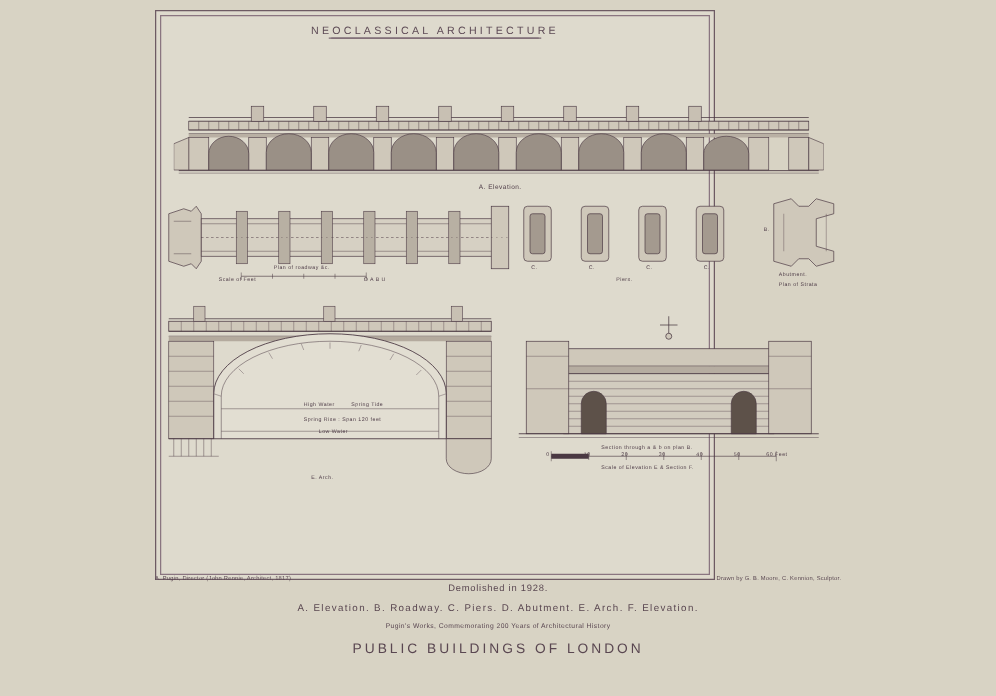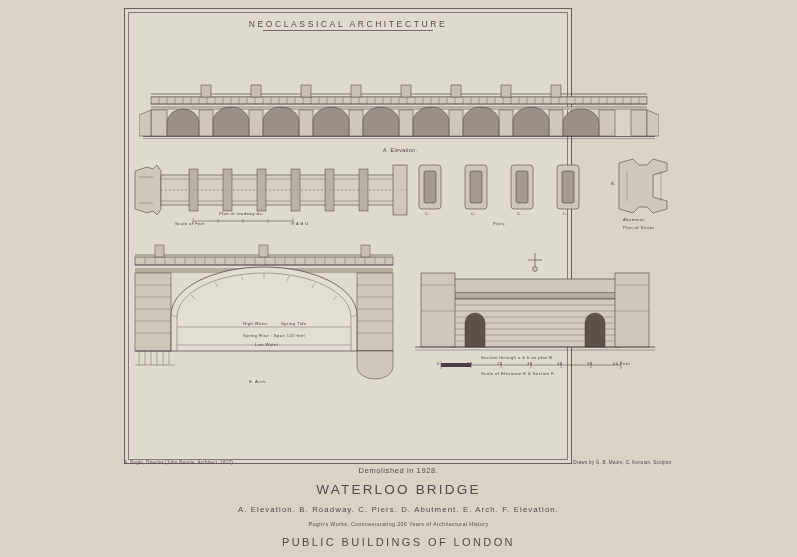--- a/index.html
+++ b/index.html
@@ -481,20 +481,19 @@
       <div class="lbl sm" style="left:206px; top:110px;">60  Feet</div>
     </div>
 
   </div>
 
   <div class="margin-note" style="left:124px; top:460px;">A. Pugin, Director (John Rennie, Architect, 1817)</div>
   <div class="margin-note" style="right:124px; top:460px;">Drawn by  G. B. Moore,  C. Kennion, Sculptor.</div>
 
   <div class="caption">
     <p class="cap-line cap-demolished">Demolished in 1928.</p>
-    <p class="cap-line cap-title">WATERLOO BRIDGE</p>
     <p class="cap-line cap-sub">A. Elevation.  B. Roadway.  C. Piers.  D. Abutment.  E. Arch.  F. Elevation.</p>
     <p class="cap-line cap-credit">Pugin's Works, Commemorating 200 Years of Architectural History</p>
     <p class="cap-line cap-series">PUBLIC BUILDINGS OF LONDON</p>
 
   </div>
 
 </div>
 
 </body></html>

